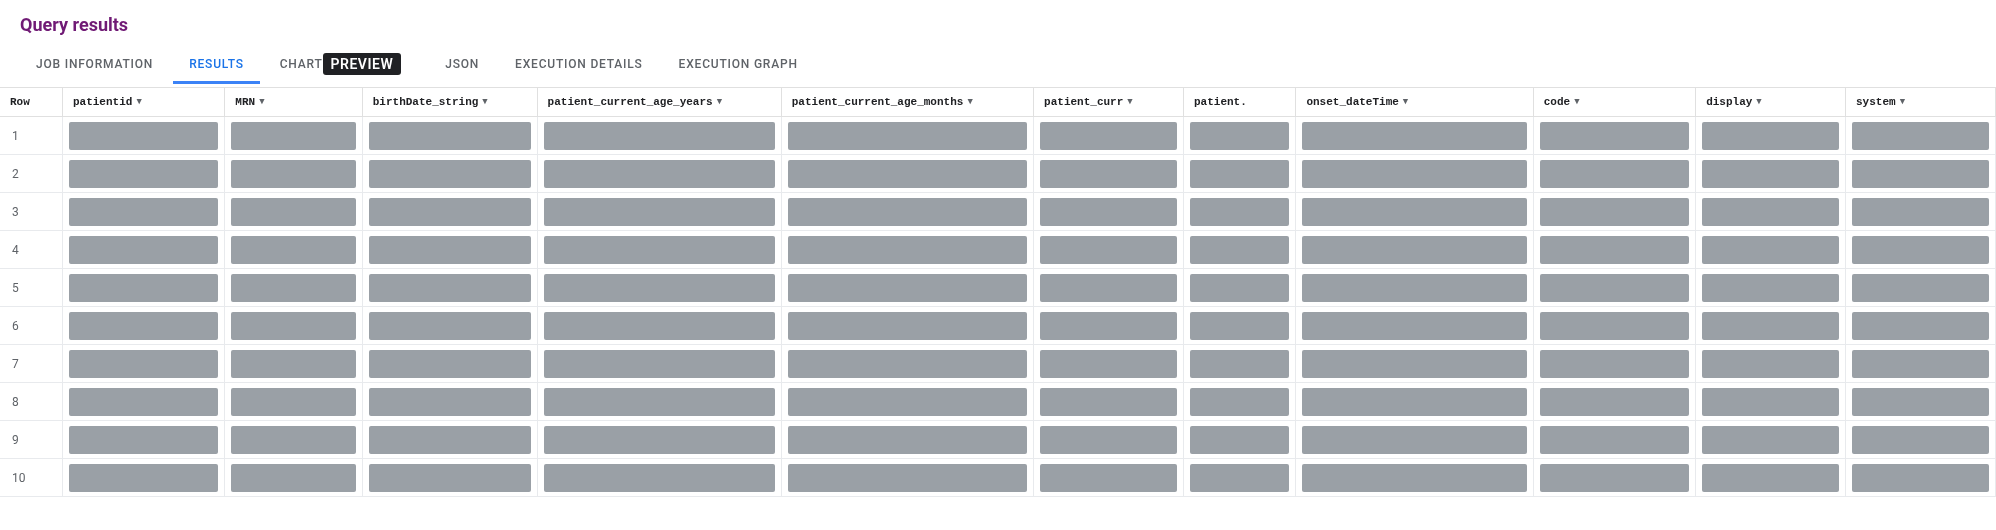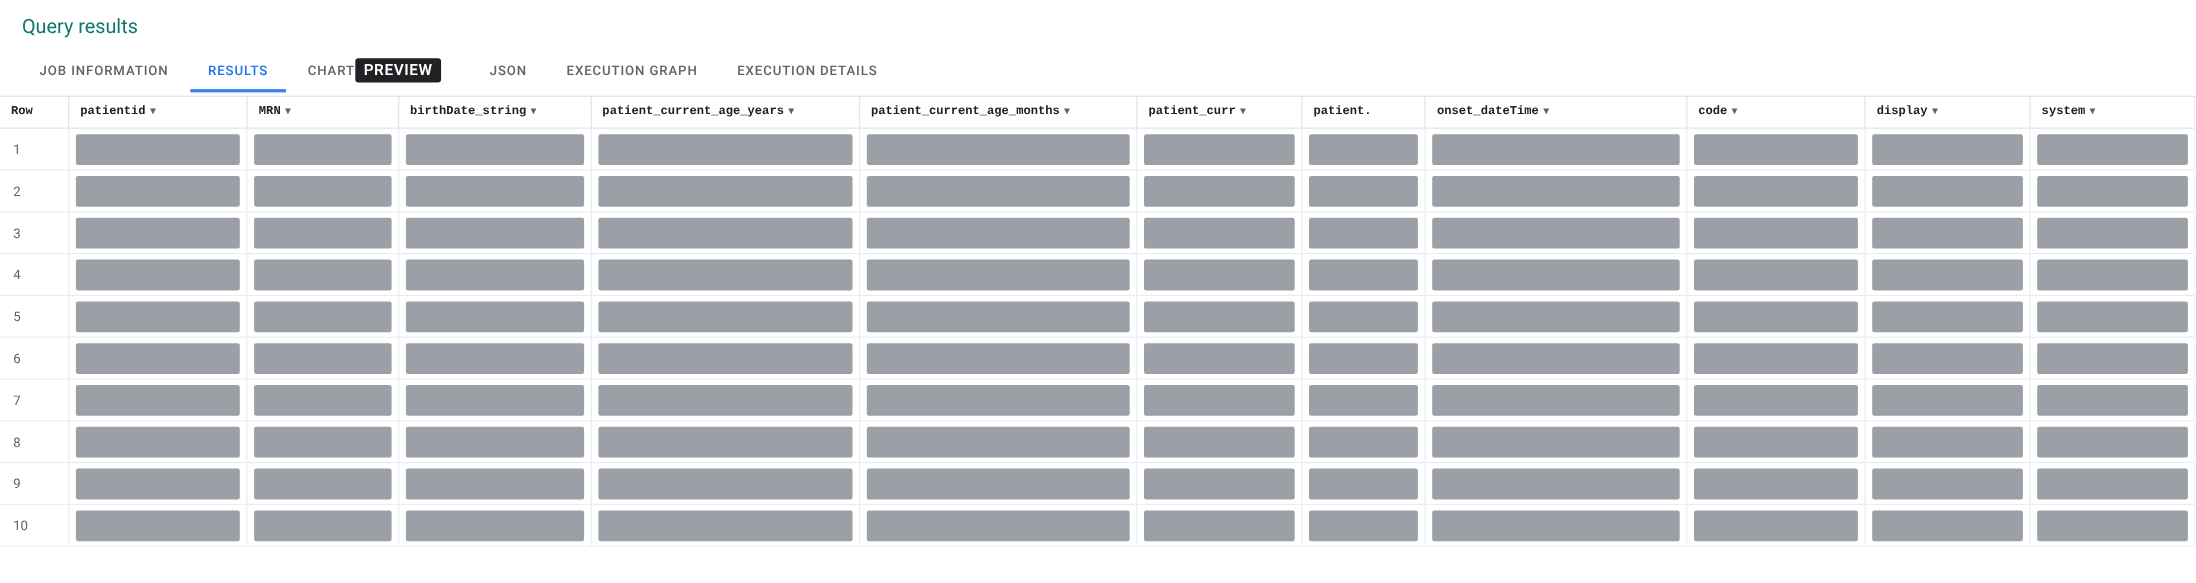--- a/index.html
+++ b/index.html
@@ -6,22 +6,22 @@
     body {
       font-family: 'Google Sans', Roboto, Arial, sans-serif;
       font-size: 13px;
       background: #fff;
       color: #202124;
     }
 
     .page-title {
       padding: 14px 20px 8px 20px;
       font-size: 18px;
-      font-weight: 400;
-      color: #0f766e;
+      font-weight: 700;
+      color: #701a75;
     }
 
     .tabs-bar {
       display: flex;
       align-items: center;
       border-bottom: 1px solid #e0e0e0;
       padding: 0 20px;
       gap: 4px;
     }
 
@@ -171,22 +171,22 @@
 <div class="page-title">Query results</div>
 
 <div class="tabs-bar">
   <div class="tab-item">JOB INFORMATION</div>
   <div class="tab-item active">RESULTS</div>
   <div class="chart-preview-group tab-item">
     <span>CHART</span>
     <span class="preview-badge">PREVIEW</span>
   </div>
   <div class="tab-item">JSON</div>
+  <div class="tab-item">EXECUTION DETAILS</div>
   <div class="tab-item">EXECUTION GRAPH</div>
-  <div class="tab-item">EXECUTION DETAILS</div>
 </div>
 
 <div class="table-container">
   <table>
     <thead>
       <tr>
         <th class="row-num-header">
           <div class="col-header">
               <span>Row</span>
             </div>

